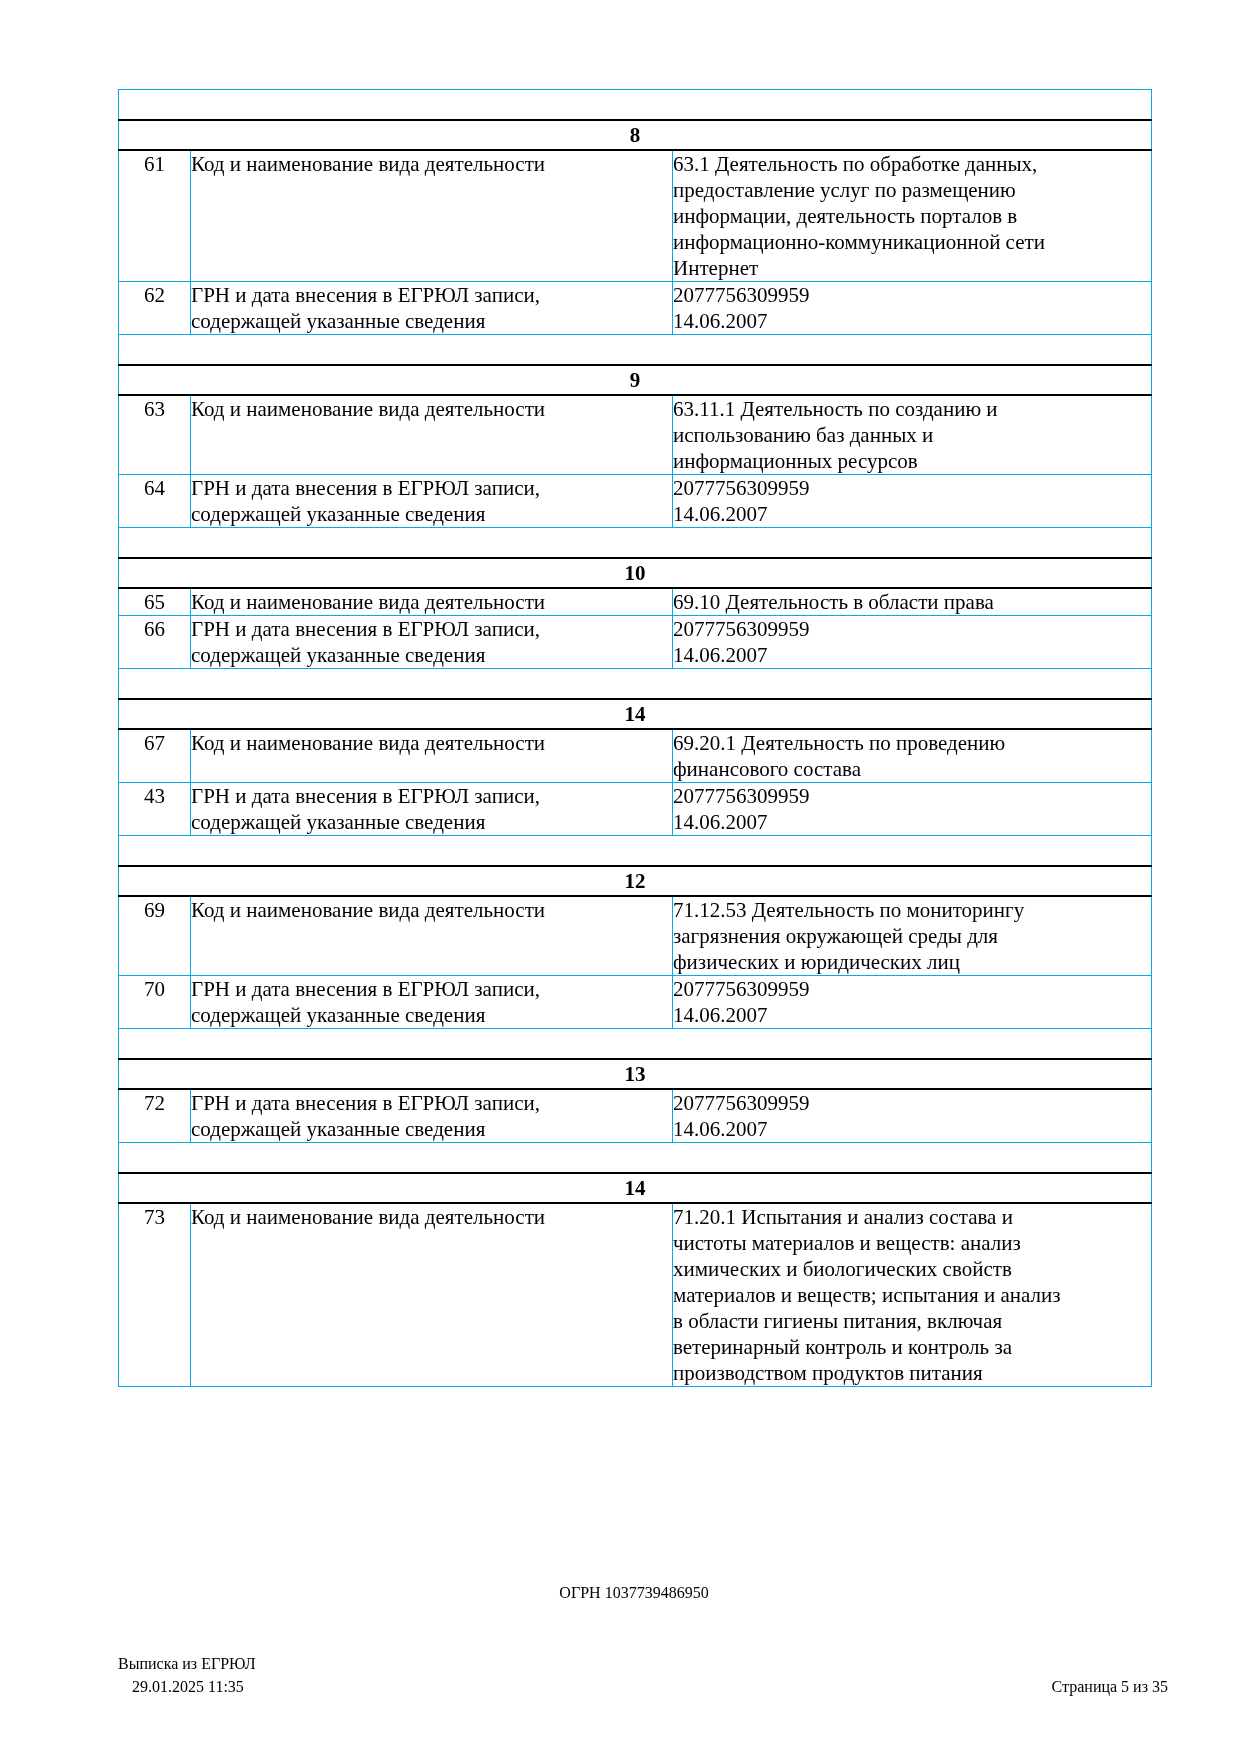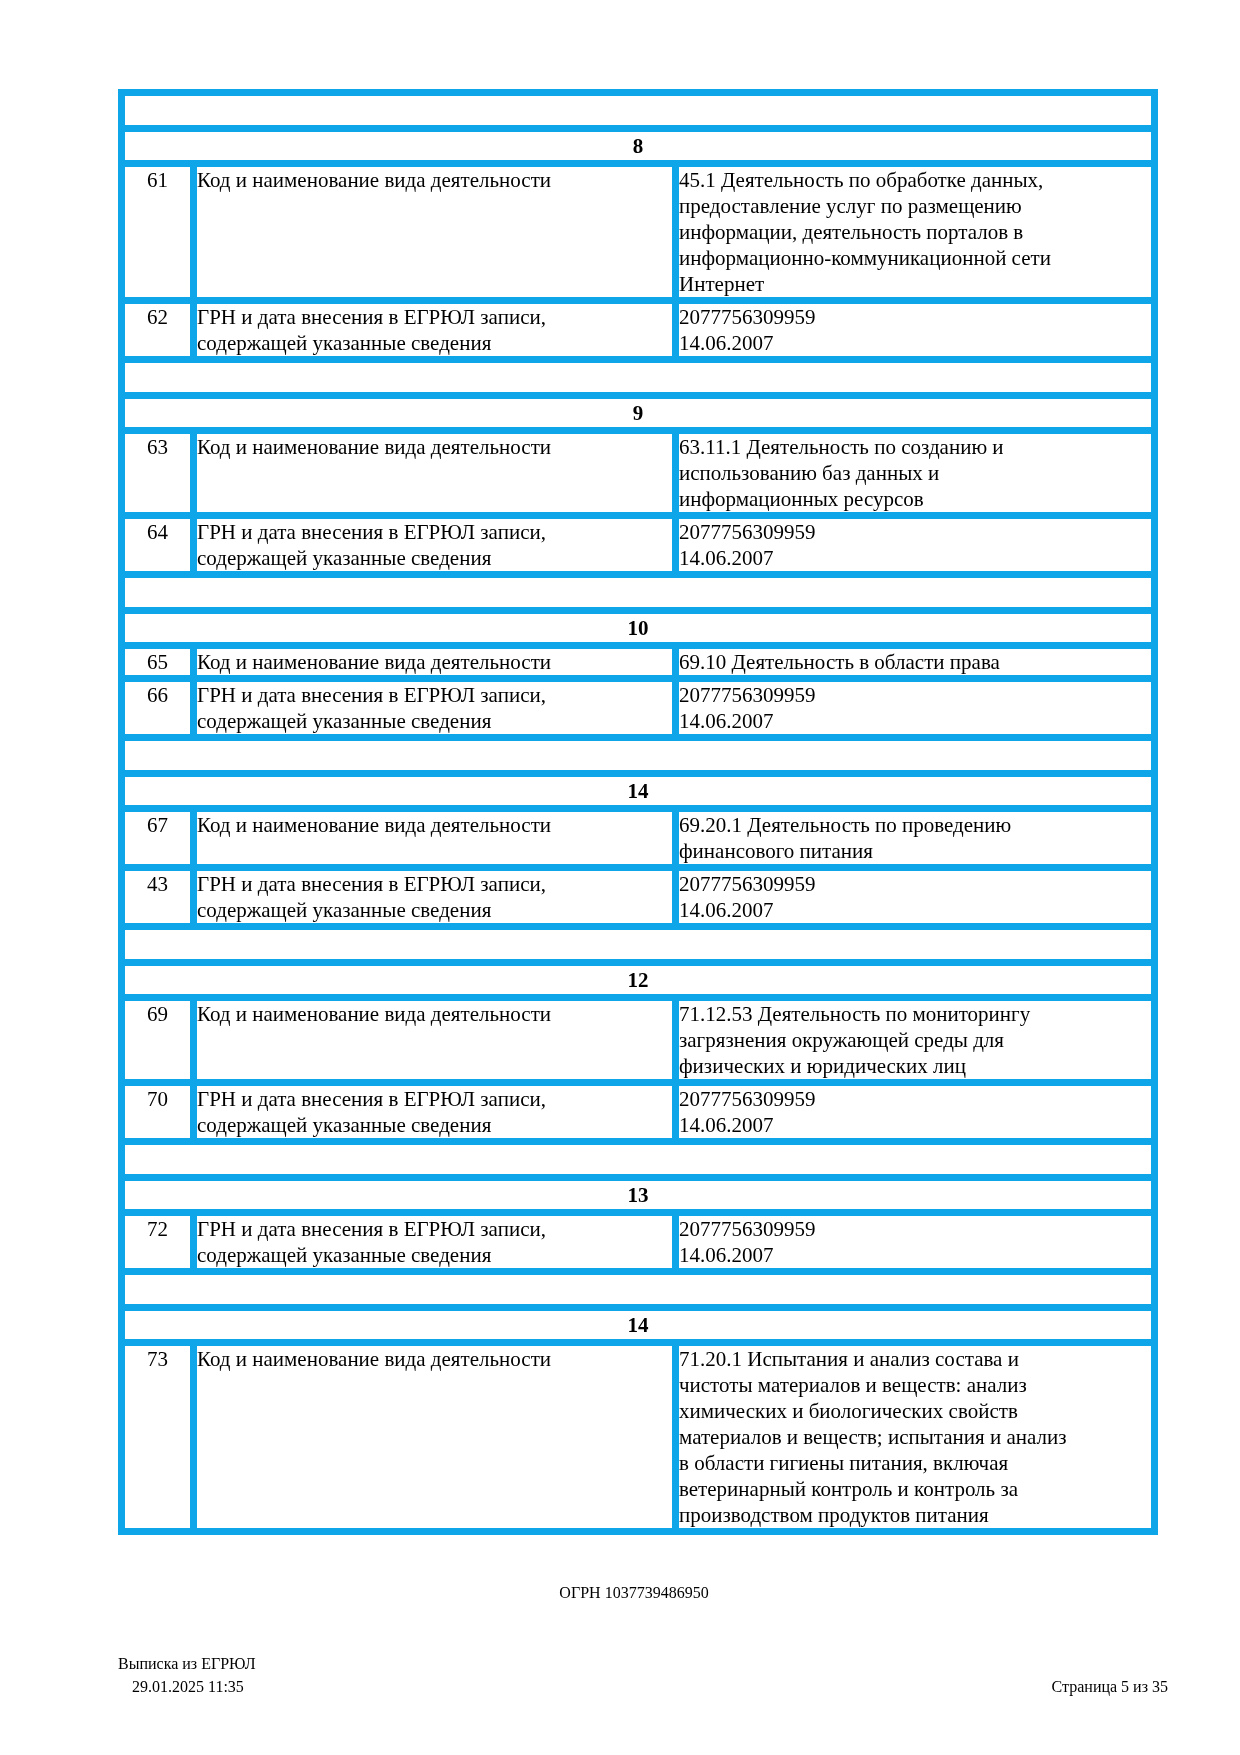--- a/index.html
+++ b/index.html
@@ -22,21 +22,21 @@
   }
   table.doc-table {
     position: absolute;
     left: 118px;
     top: 89px;
     border-collapse: collapse;
     table-layout: fixed;
     width: 1033px;
   }
   table.doc-table td {
-    border: 7px solid #0ea5e9;
+    border: 1px solid #0ea5e9;
     font-size: 21px;
     line-height: 26px;
     vertical-align: top;
     padding: 0;
     overflow: hidden;
   }
   td.spacer-cell {
     height: 29px;
   }
   tr.row-header td {
@@ -91,21 +91,21 @@
     <tbody id="table-body">
         <tr class="row-spacer">
           <td class="spacer-cell" colspan="3"></td>
         </tr>
         <tr class="row-header">
           <td colspan="3">8</td>
         </tr>
         <tr class="row-data">
           <td class="num-cell">61</td>
           <td class="label-cell">Код и наименование вида деятельности</td>
-          <td class="value-cell">45.1 Деятельность по обработке данных,
+          <td class="value-cell">63.1 Деятельность по обработке данных,
 предоставление услуг по размещению
 информации, деятельность порталов в
 информационно-коммуникационной сети
 Интернет</td>
         </tr>
         <tr class="row-data">
           <td class="num-cell">62</td>
           <td class="label-cell">ГРН и дата внесения в ЕГРЮЛ записи,
 содержащей указанные сведения</td>
           <td class="value-cell">2077756309959
@@ -152,21 +152,21 @@
         <tr class="row-spacer">
           <td class="spacer-cell" colspan="3"></td>
         </tr>
         <tr class="row-header">
           <td colspan="3">14</td>
         </tr>
         <tr class="row-data">
           <td class="num-cell">67</td>
           <td class="label-cell">Код и наименование вида деятельности</td>
           <td class="value-cell">69.20.1 Деятельность по проведению
-финансового питания</td>
+финансового состава</td>
         </tr>
         <tr class="row-data">
           <td class="num-cell">43</td>
           <td class="label-cell">ГРН и дата внесения в ЕГРЮЛ записи,
 содержащей указанные сведения</td>
           <td class="value-cell">2077756309959
 14.06.2007</td>
         </tr>
         <tr class="row-spacer">
           <td class="spacer-cell" colspan="3"></td>

